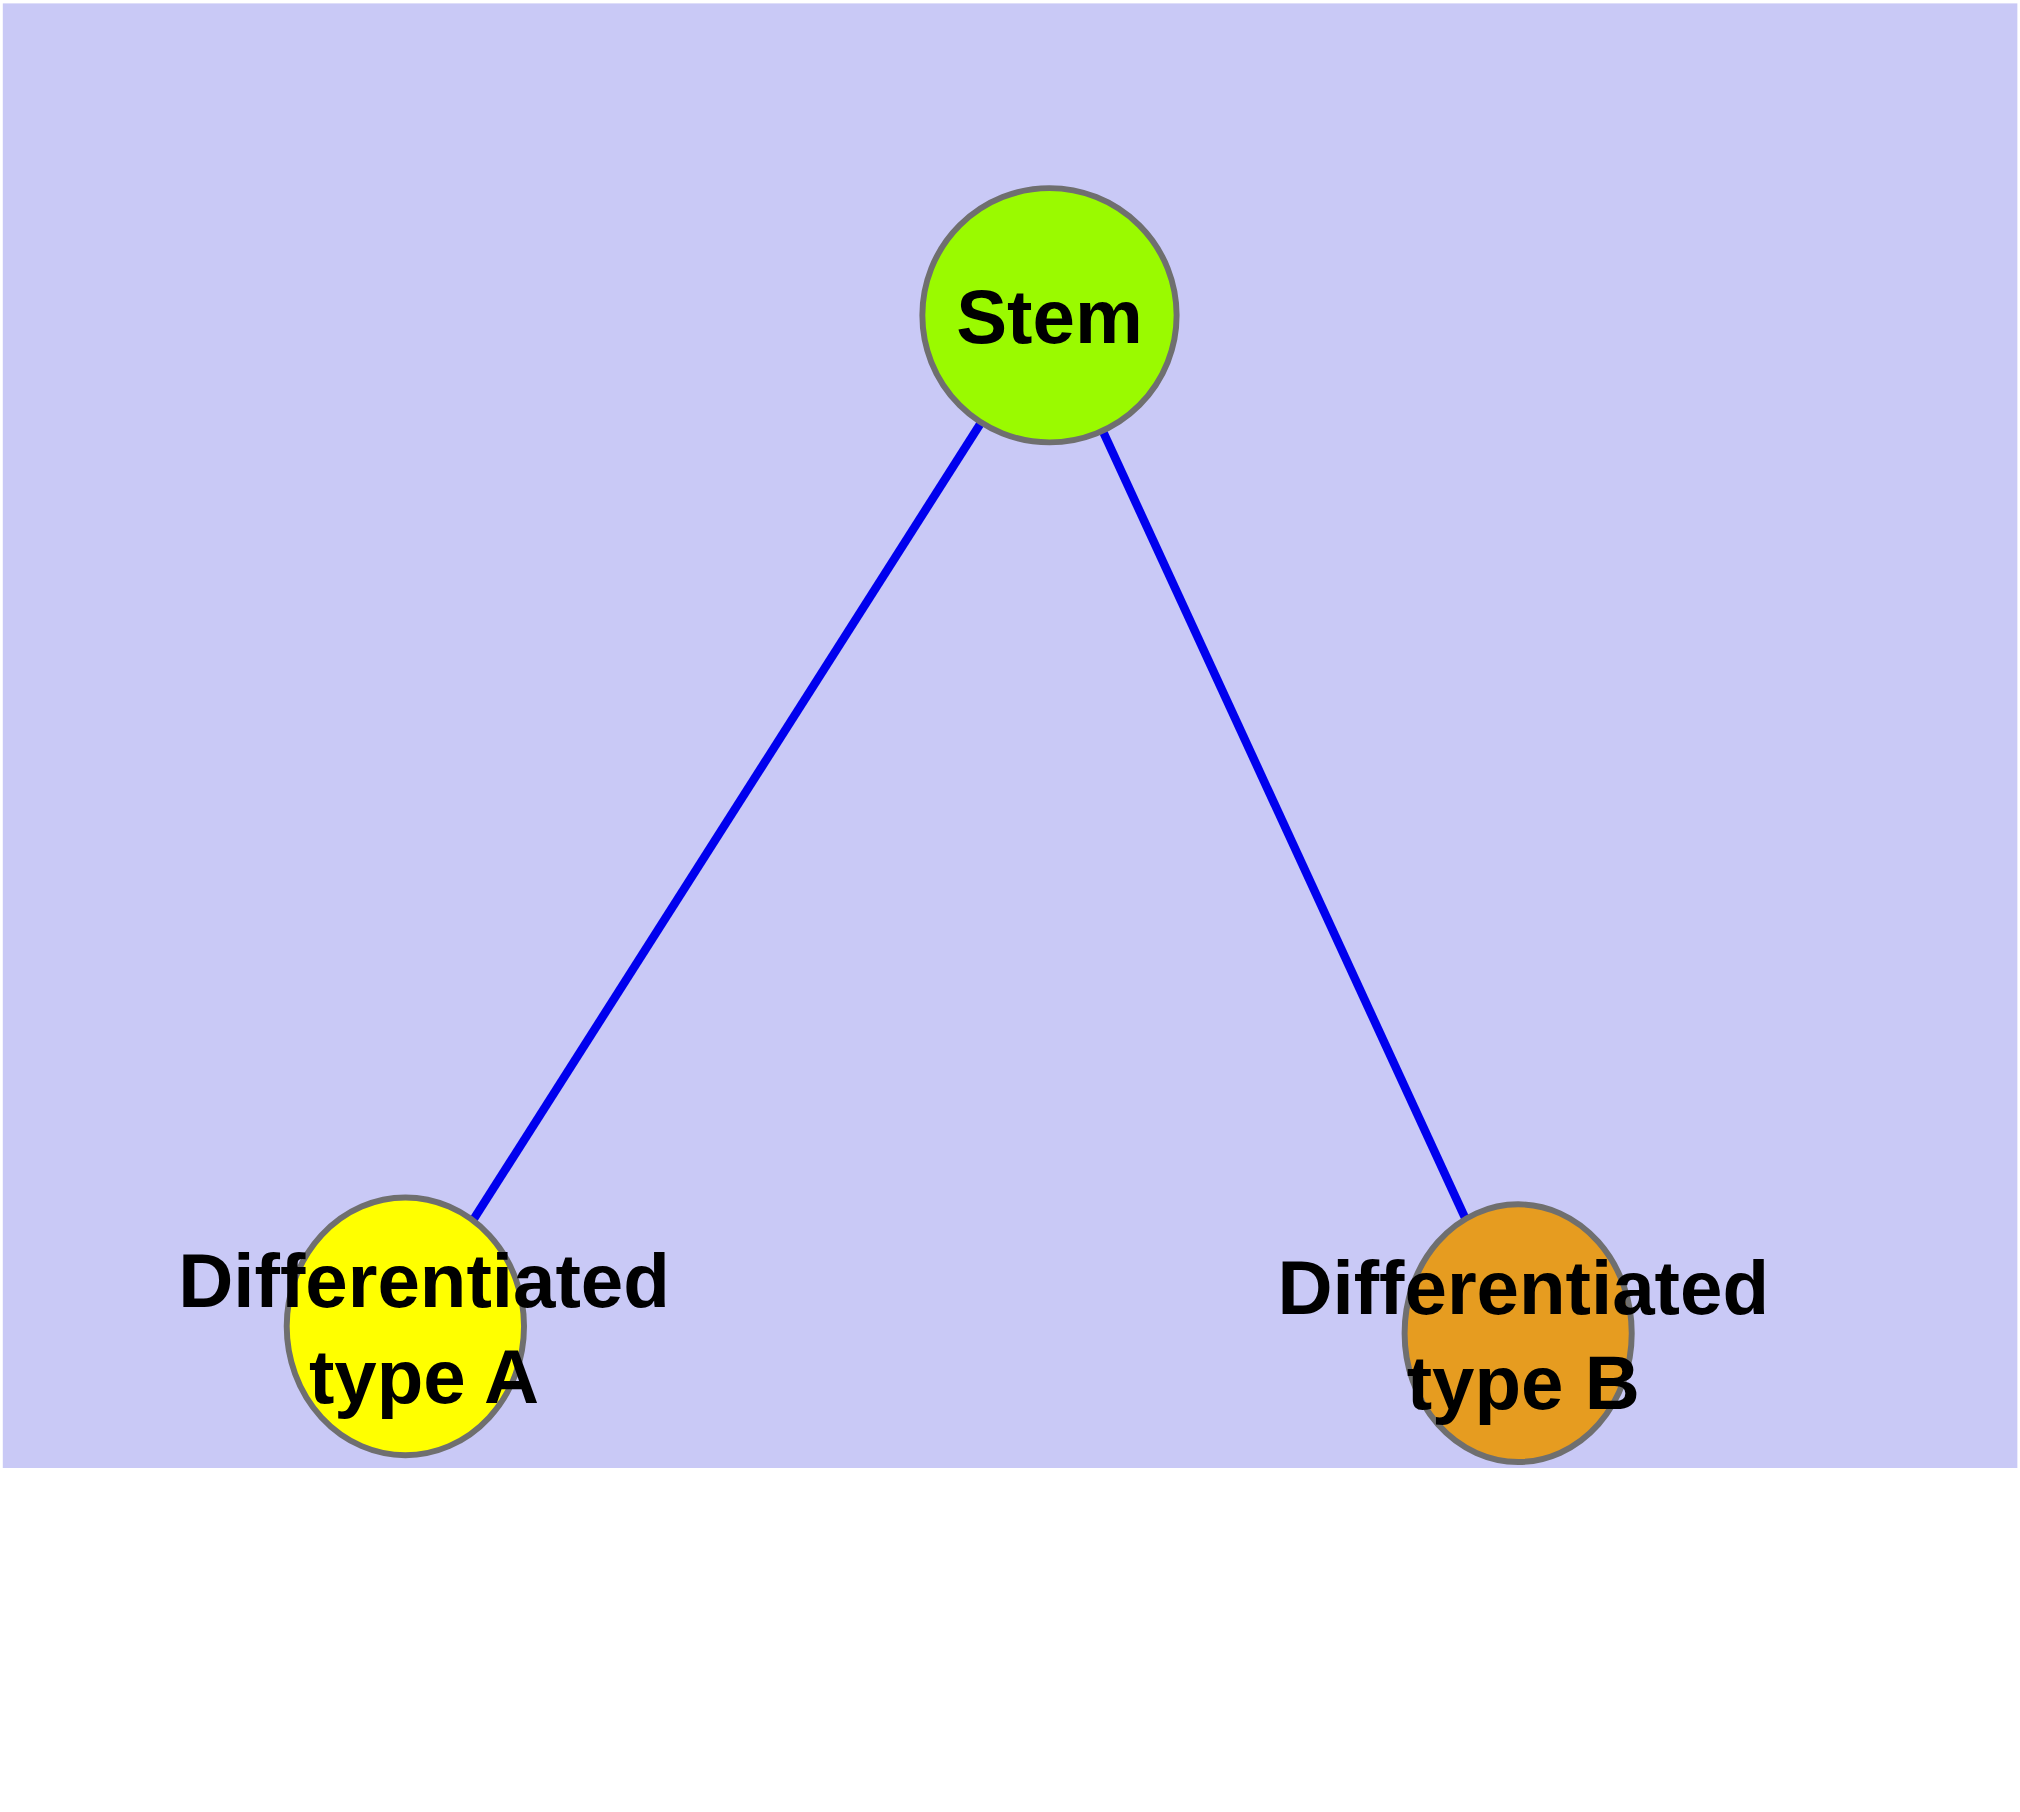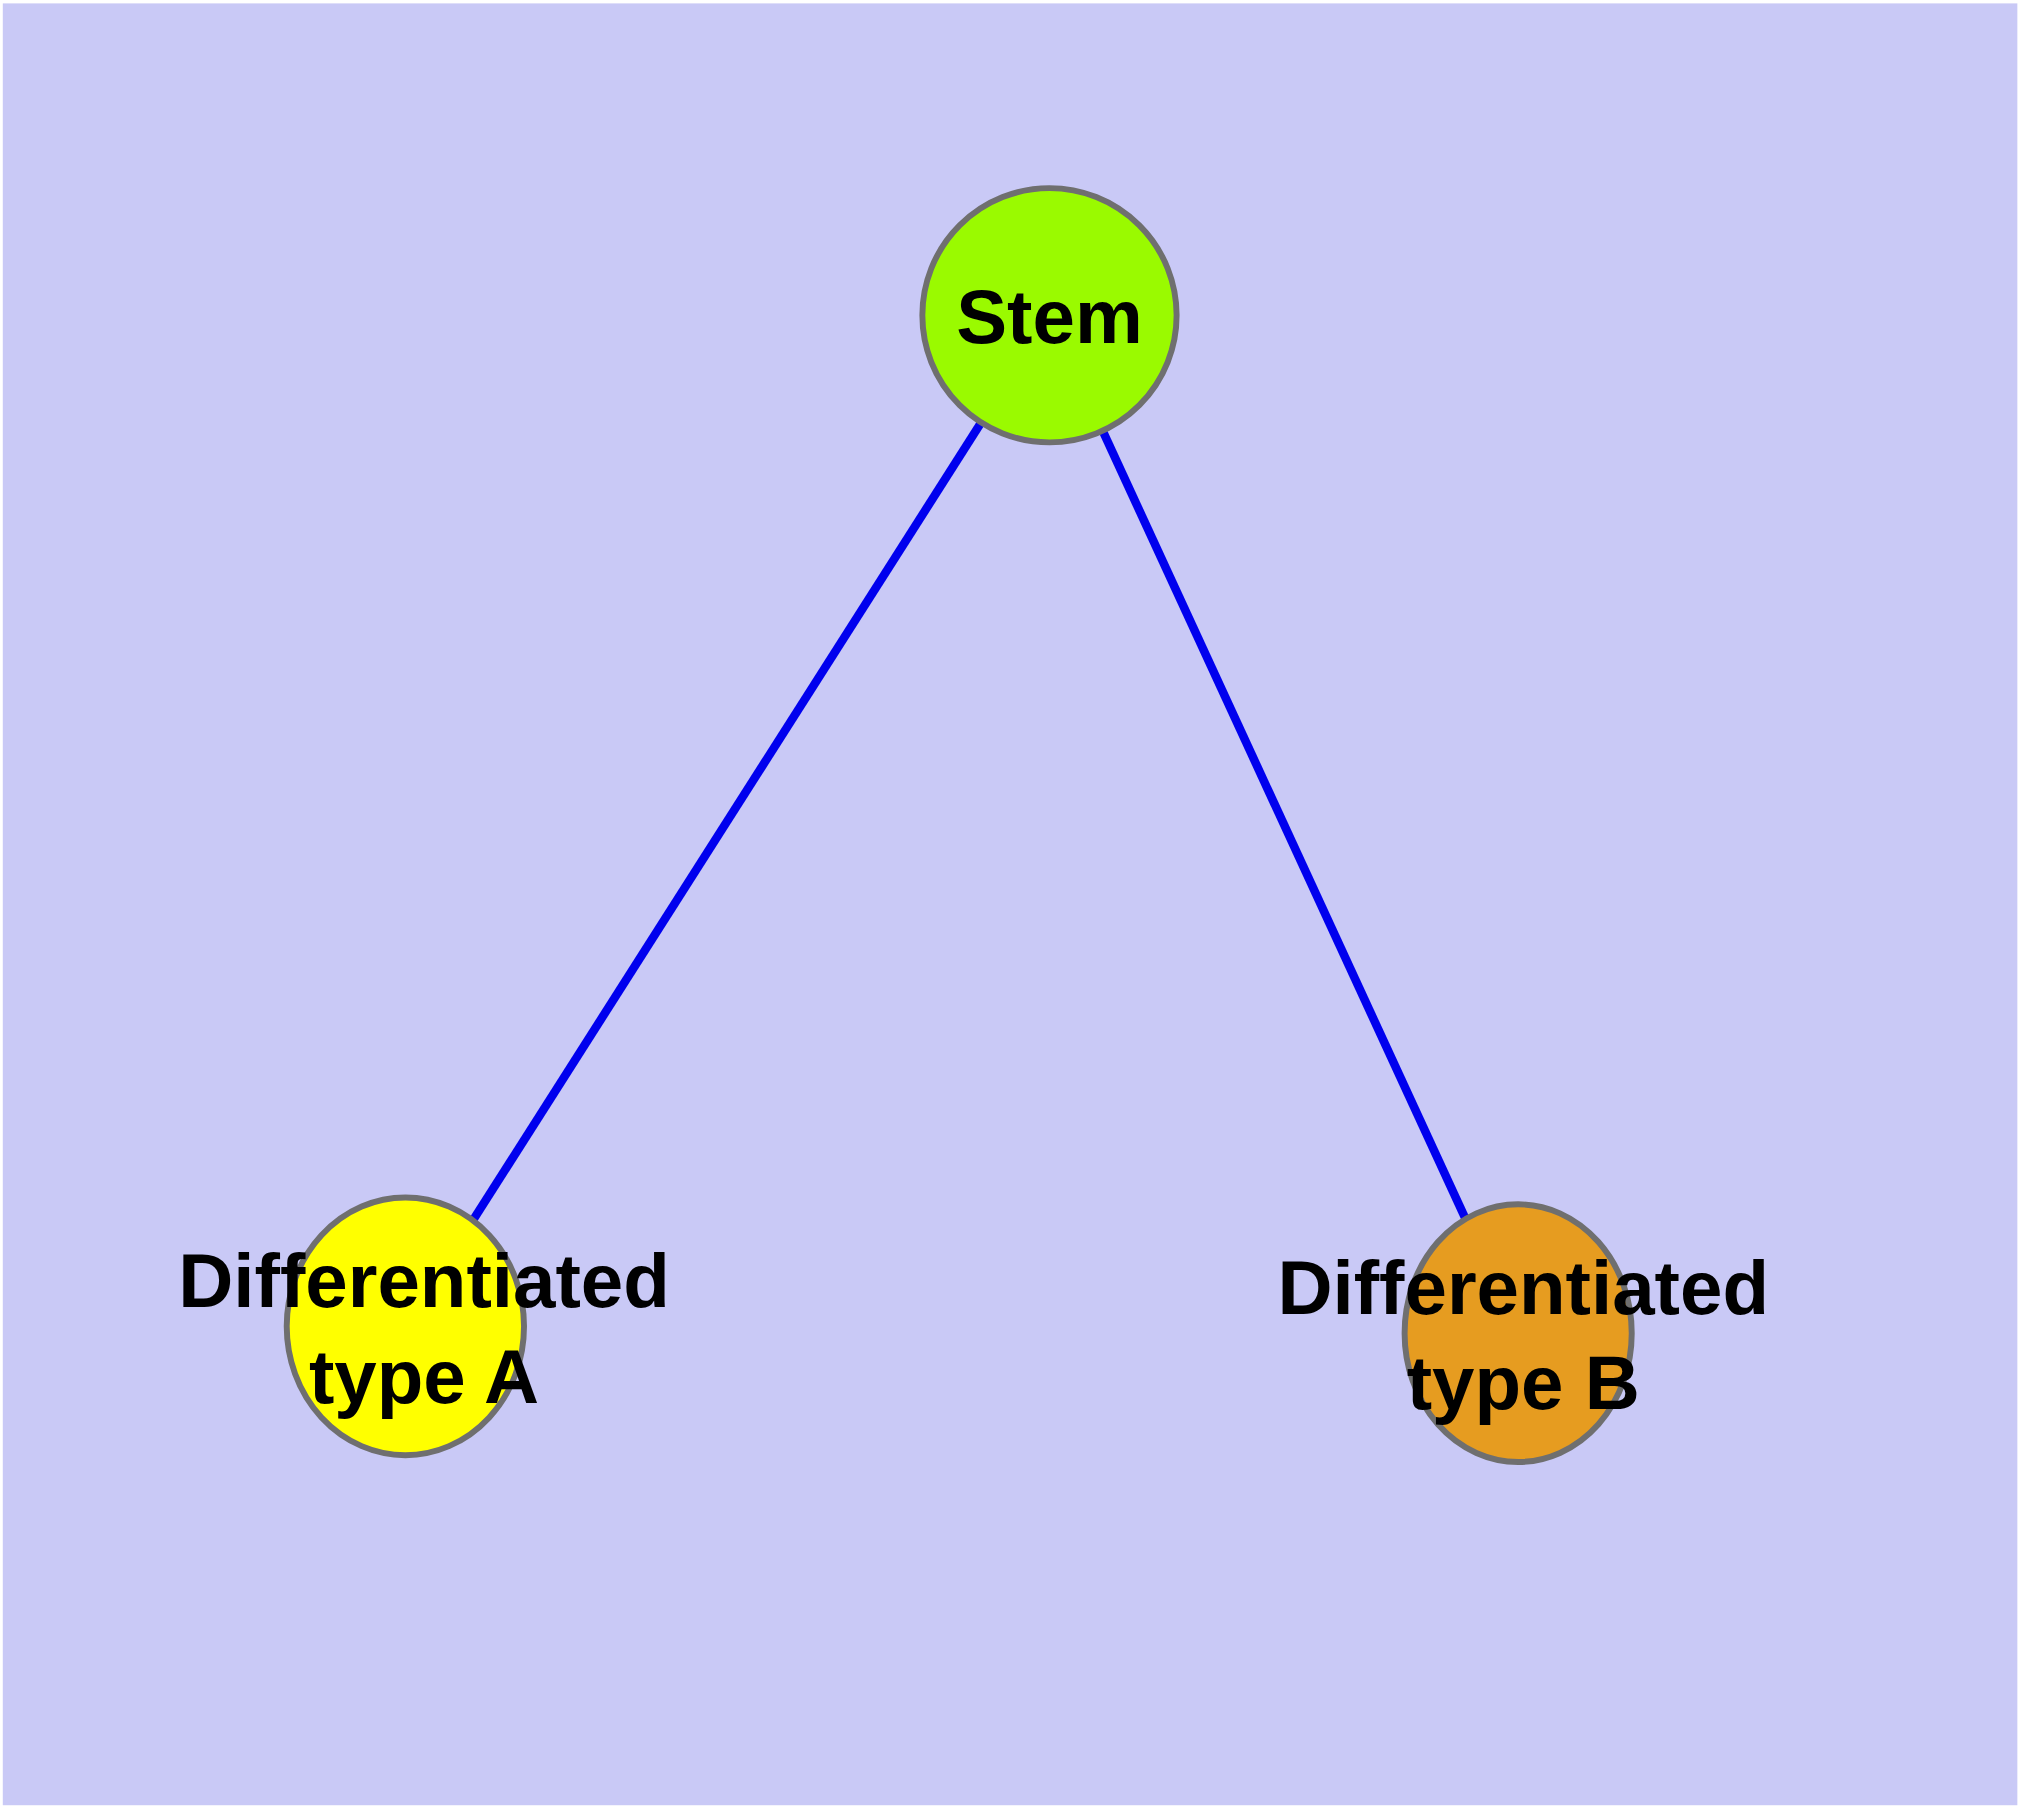--- a/index.html
+++ b/index.html
@@ -3,21 +3,21 @@
 <meta charset="utf-8">
 <style>
   html, body {
     margin: 0;
     padding: 0;
     background: #FFFFFF;
     font-family: "Liberation Sans", sans-serif;
   }
   .diagram-wrap {
     width: 2021px;
-    height: 1812px;
+    height: 1468px;
     position: relative;
   }
   svg {
     display: block;
   }
   .node-label {
     font-family: "Liberation Sans", sans-serif;
     font-weight: bold;
     font-size: 90px;
     text-anchor: middle;

